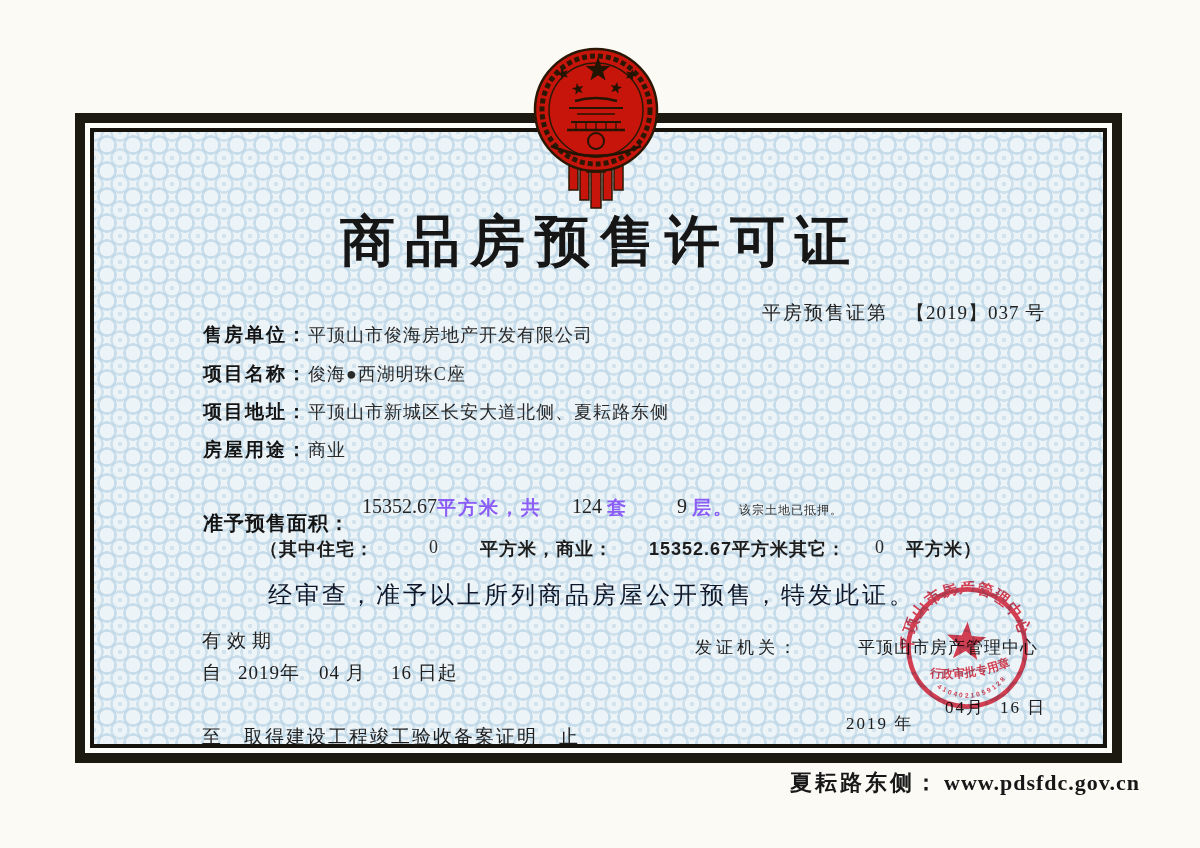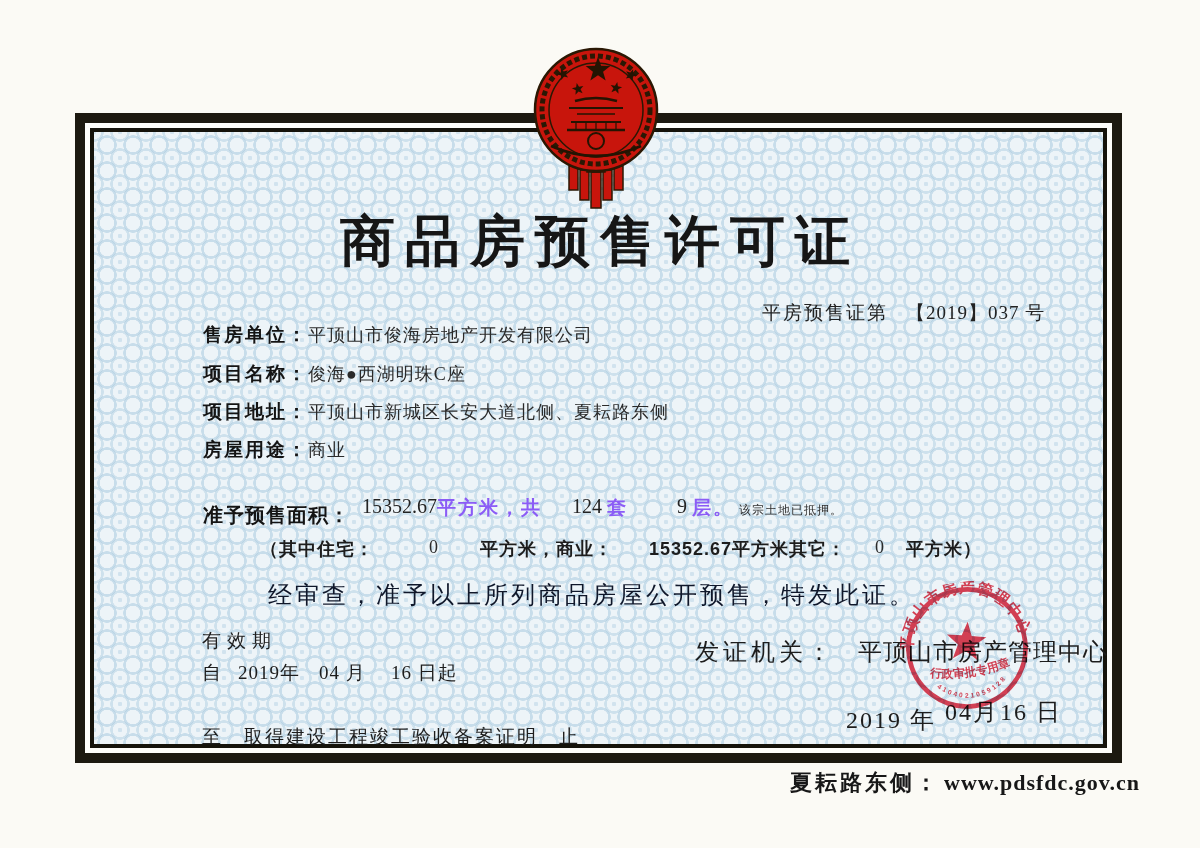--- a/index.html
+++ b/index.html
@@ -45,21 +45,21 @@
     font-family:"Liberation Sans", sans-serif;font-weight:bold;
     font-size:20px;letter-spacing:1px;color:#141414;
   }
   .area-val{font-size:20px;color:#232323;}
   .area-unit{font-family:"Liberation Sans", sans-serif;font-weight:bold;font-size:19px;letter-spacing:2px;color:#8b5cf6;}
   .small-note{font-size:12px;color:#2e2e2e;letter-spacing:1px;}
   .breakdown{font-family:"Liberation Sans", sans-serif;font-weight:bold;font-size:18px;letter-spacing:1px;color:#1d1d1d;}
   .breakdown-num{font-family:"Liberation Serif", serif;font-weight:normal;font-size:18px;color:#2a2a2a;}
   .statement{font-size:24px;letter-spacing:3px;color:#0f172a;}
   .validity{font-size:19px;letter-spacing:3px;color:#1d1d1d;}
-  .issue{font-size:24px;letter-spacing:2px;color:#1d1d1d;}
+  .issue{font-size:17px;letter-spacing:2px;color:#1d1d1d;}
   
   .stamp{
     position:absolute;left:901px;top:582px;width:132px;height:132px;z-index:8;
     transform:rotate(-8deg);opacity:.92;mix-blend-mode:multiply;
   }
   
   .footer-url{
     left:790px;top:768px;font-size:22px;font-weight:bold;color:#171717;letter-spacing:1px;
   }
   .footer-url .lbl{letter-spacing:3px;margin-right:4px;}
@@ -124,21 +124,21 @@
 <div class="abs" style="left:203px;top:399px;">
   <span class="f-label">项目地址：</span>
   <span class="f-value" style="position:absolute;left:105px;top:1px;">平顶山市新城区长安大道北侧、夏耘路东侧</span>
 </div>
 <div class="abs" style="left:203px;top:437px;">
   <span class="f-label">房屋用途：</span>
   <span class="f-value" style="position:absolute;left:105px;top:1px;">商业</span>
 </div>
 
 <div class="abs" style="left:0;top:494px;width:1200px;">
-  <span class="area-label abs" style="left:203px;top:8px;">准予预售面积：</span>
+  <span class="area-label abs" style="left:203px;top:16px;">准予预售面积：</span>
   <span class="area-val abs" style="left:362px;top:1px;">15352.67</span>
   <span class="area-unit abs" style="left:437px;top:1px;">平方米，共</span>
   <span class="area-val abs" style="left:572px;top:1px;">124</span>
   <span class="area-unit abs" style="left:607px;top:1px;">套</span>
   <span class="area-val abs" style="left:677px;top:1px;">9</span>
   <span class="area-unit abs" style="left:692px;top:1px;">层。</span>
   <span class="small-note abs" style="left:739px;top:8px;">该宗土地已抵押。</span>
 </div>
 
 <div class="abs" style="left:0;top:537px;width:1200px;">
@@ -158,21 +158,21 @@
   <span class="validity abs" style="left:202px;top:0;">自</span>
   <span class="validity abs" style="left:238px;top:0;letter-spacing:1px;">2019年</span>
   <span class="validity abs" style="left:319px;top:0;letter-spacing:1px;">04 月</span>
   <span class="validity abs" style="left:391px;top:0;letter-spacing:1px;">16 日起</span>
 </div>
 <div class="abs validity" style="left:202px;top:692px;letter-spacing:2px;margin-top:32px;">至　取得建设工程竣工验收备案证明　止</div>
 
 <div class="abs issue" style="left:695px;top:636px;letter-spacing:4px;">发证机关：</div>
 <div class="abs issue" style="left:858px;top:636px;letter-spacing:1px;">平顶山市房产管理中心</div>
 <div class="abs" style="left:0;top:696px;width:1200px;">
-  <span class="issue abs" style="left:846px;top:8px;">2019 年</span>
+  <span class="issue abs" style="left:846px;top:16px;">2019 年</span>
   <span class="issue abs" style="left:945px;top:0;">04月</span>
   <span class="issue abs" style="left:1000px;top:0;">16 日</span>
 </div>
 
 <svg class="stamp" viewBox="0 0 140 140">
   <defs>
     <path id="ringTop" d="M 16,90 A 58,58 0 1 1 124,90"></path>
     <path id="bannerArc" d="M 24,94 Q 70,106 116,94"></path>
     <path id="serialArc" d="M 24,95 A 52,52 0 0 0 116,95"></path>
   </defs>

